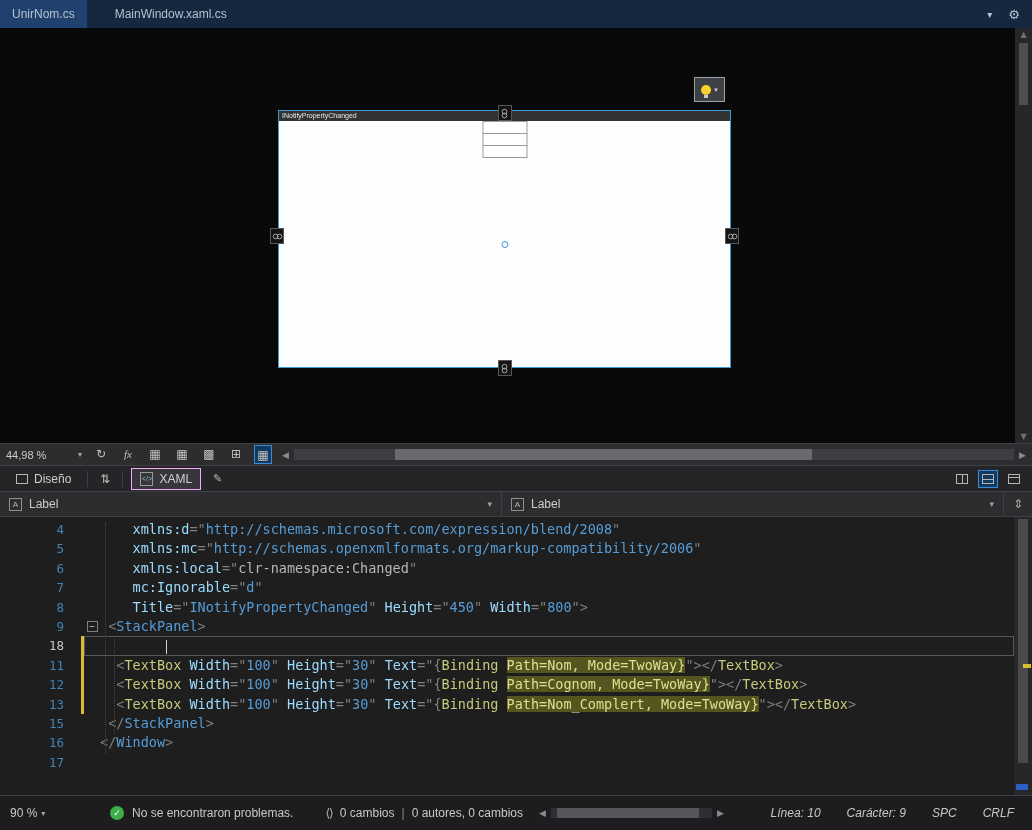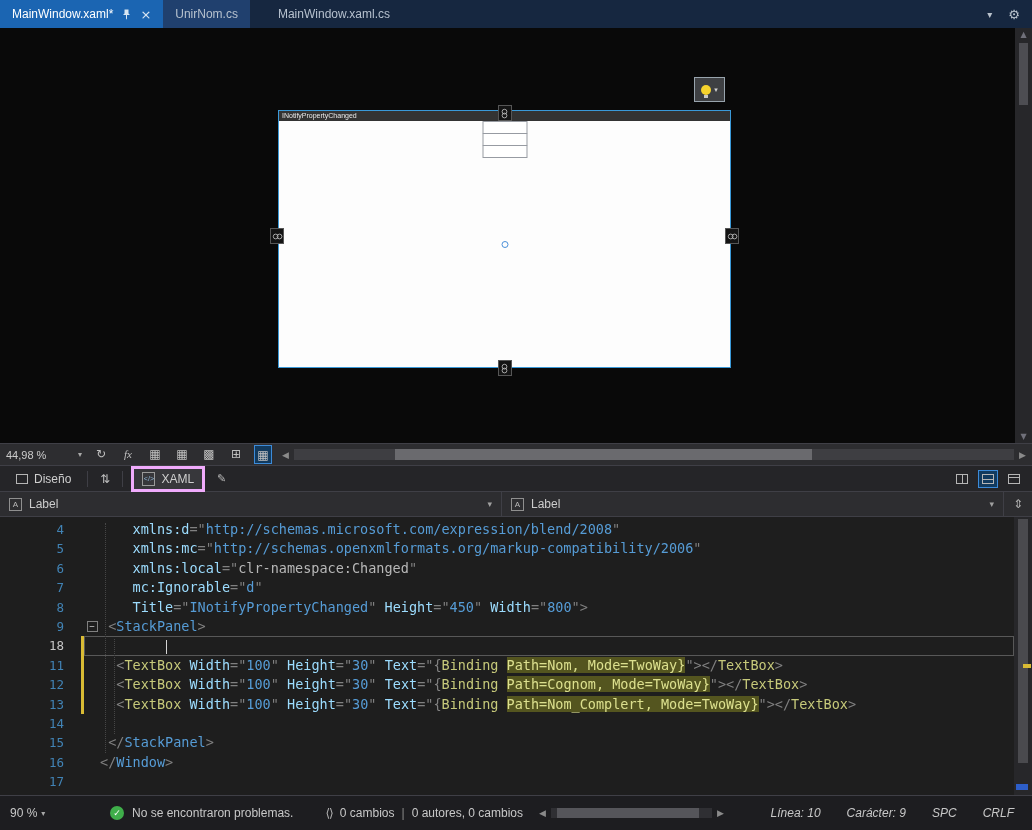--- a/index.html
+++ b/index.html
@@ -55,21 +55,21 @@
   .dt-icon.fx { font-style:italic; font-size:11px; font-family:"Liberation Serif",serif; }
   .dt-icon.selected { border:1px solid #3c8bd9; background:#123a5e; }
   .dt-scroll { flex:1; display:flex; align-items:center; gap:5px; }
   .dt-track { flex:1; height:11px; background:#3e3e42; position:relative; }
   .dt-thumb { position:absolute; left:14%; width:58%; top:0; height:11px; background:#6a6a6e; }
   .dt-arrow { color:#8a8a8a; font-size:9px; }
 
   
   .paneheader { height:26px; background:#252528; display:flex; align-items:center; padding:0 8px; gap:8px; color:#cfcfcf; font-size:12px; border-bottom:1px solid #3f3f46; flex:0 0 auto; }
   .ph-tab { display:flex; align-items:center; gap:6px; padding:3px 8px; cursor:pointer; }
-  .ph-tab.xaml { background:#37373b; border:3px solid #f0abfc; }
+  .ph-tab.xaml { background:#37373b; border:1px solid #f0abfc; }
   .ph-swap { font-size:12px; color:#c0c0c0; padding:0 4px; cursor:pointer; }
   .ph-sep { width:1px; height:16px; background:#3f3f46; }
   .ph-edit { font-size:11px; color:#b5b5b5; padding:0 4px; cursor:pointer; }
   .ph-right { margin-left:auto; display:flex; gap:6px; align-items:center; }
   .ph-btn { width:20px; height:18px; display:flex; align-items:center; justify-content:center; border:1px solid transparent; cursor:pointer; }
   .ph-btn.selected { border-color:#3c8bd9; background:#123a5e; }
   .mini-rect { width:12px; height:10px; border:1px solid #b5b5b5; position:relative; display:inline-block; }
   .mini-rect.v:after { content:""; position:absolute; left:5px; top:0; width:1px; height:100%; background:#b5b5b5; }
   .mini-rect.h:after { content:""; position:absolute; top:4px; left:0; height:1px; width:100%; background:#b5b5b5; }
   .mini-rect.x:after { content:""; position:absolute; top:2px; left:0; height:1px; width:100%; background:#b5b5b5; }
@@ -126,29 +126,20 @@
   .sb-thumb { position:absolute; left:4%; width:88%; height:10px; background:#55555a; }
   .sb-right { margin-left:auto; display:flex; align-items:center; gap:26px; padding-right:8px;font-style:italic; }
 </style>
 </head>
 <body>
 
 <div class="app">
 
   <div class="tabbar">
     <div class="tabs" id="tabs">
-        <div class="tab active">
-          <span class="tab-label">MainWindow.xaml*</span>
-          <span class="tab-pin">
-            <svg width="9" height="11" viewBox="0 0 9 11">
-              <path d="M2.5 0.5 L6.5 0.5 L6.5 4.5 L8 6 L5 6 L5 9.5 L4.5 10.8 L4 9.5 L4 6 L1 6 L2.5 4.5 Z" fill="#d8e6f2"></path>
-            </svg>
-          </span>
-          <span class="tab-close glyph">×</span>
-        </div>
         <div class="tab hot">
           <span class="tab-label">UnirNom.cs</span>
         </div>
         <div class="tab normal">
           <span class="tab-label">MainWindow.xaml.cs</span>
         </div>
       </div>
     <div class="tabbar-right">
       <span class="tb-chev glyph">▾</span>
       <span class="tb-gear glyph">⚙</span>
@@ -346,28 +337,20 @@
         </div>
         <div class="code-line">
           <span class="ln">13</span>
           <span class="chg on"></span>
           <span class="linebox">
             <span class="fold"></span>
             <span class="code"><span class="tk-ws">  </span><span class="tk-d">&lt;</span><span class="tk-eh">TextBox</span><span class="tk-ws"> </span><span class="tk-a">Width</span><span class="tk-d">="</span><span class="tk-s">100</span><span class="tk-d">"</span><span class="tk-ws"> </span><span class="tk-a">Height</span><span class="tk-d">="</span><span class="tk-s">30</span><span class="tk-d">"</span><span class="tk-ws"> </span><span class="tk-a">Text</span><span class="tk-d">="{</span><span class="tk-b">Binding </span><span class="tk-bh">Path=Nom_Complert, Mode=TwoWay}</span><span class="tk-d">"&gt;&lt;/</span><span class="tk-eh">TextBox</span><span class="tk-d">&gt;</span></span>
           </span>
         </div>
         <div class="code-line">
-          <span class="ln">14</span>
-          <span class="chg"></span>
-          <span class="linebox">
-            <span class="fold"></span>
-            <span class="code"></span>
-          </span>
-        </div>
-        <div class="code-line">
           <span class="ln">15</span>
           <span class="chg"></span>
           <span class="linebox">
             <span class="fold"></span>
             <span class="code"><span class="tk-ws"> </span><span class="tk-d">&lt;/</span><span class="tk-e">StackPanel</span><span class="tk-d">&gt;</span></span>
           </span>
         </div>
         <div class="code-line">
           <span class="ln">16</span>
           <span class="chg"></span>

